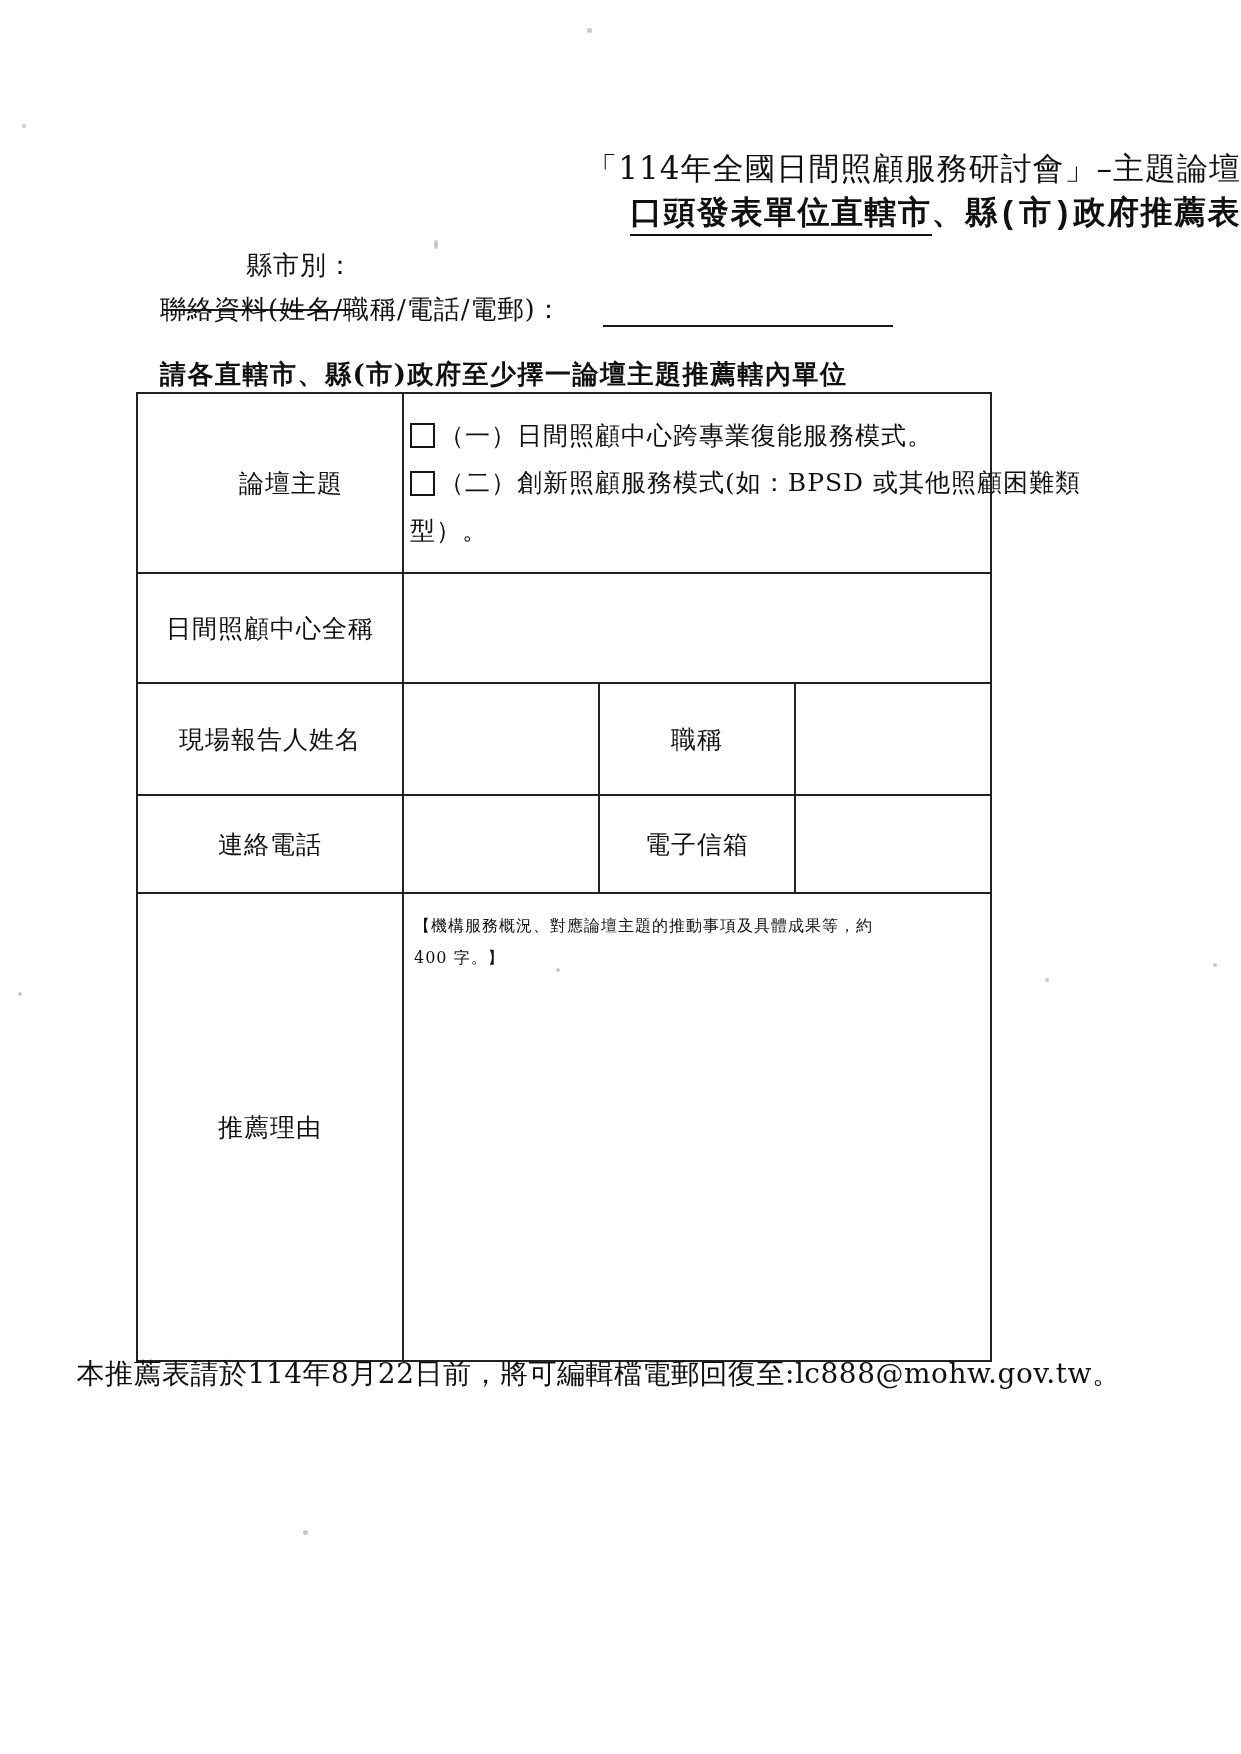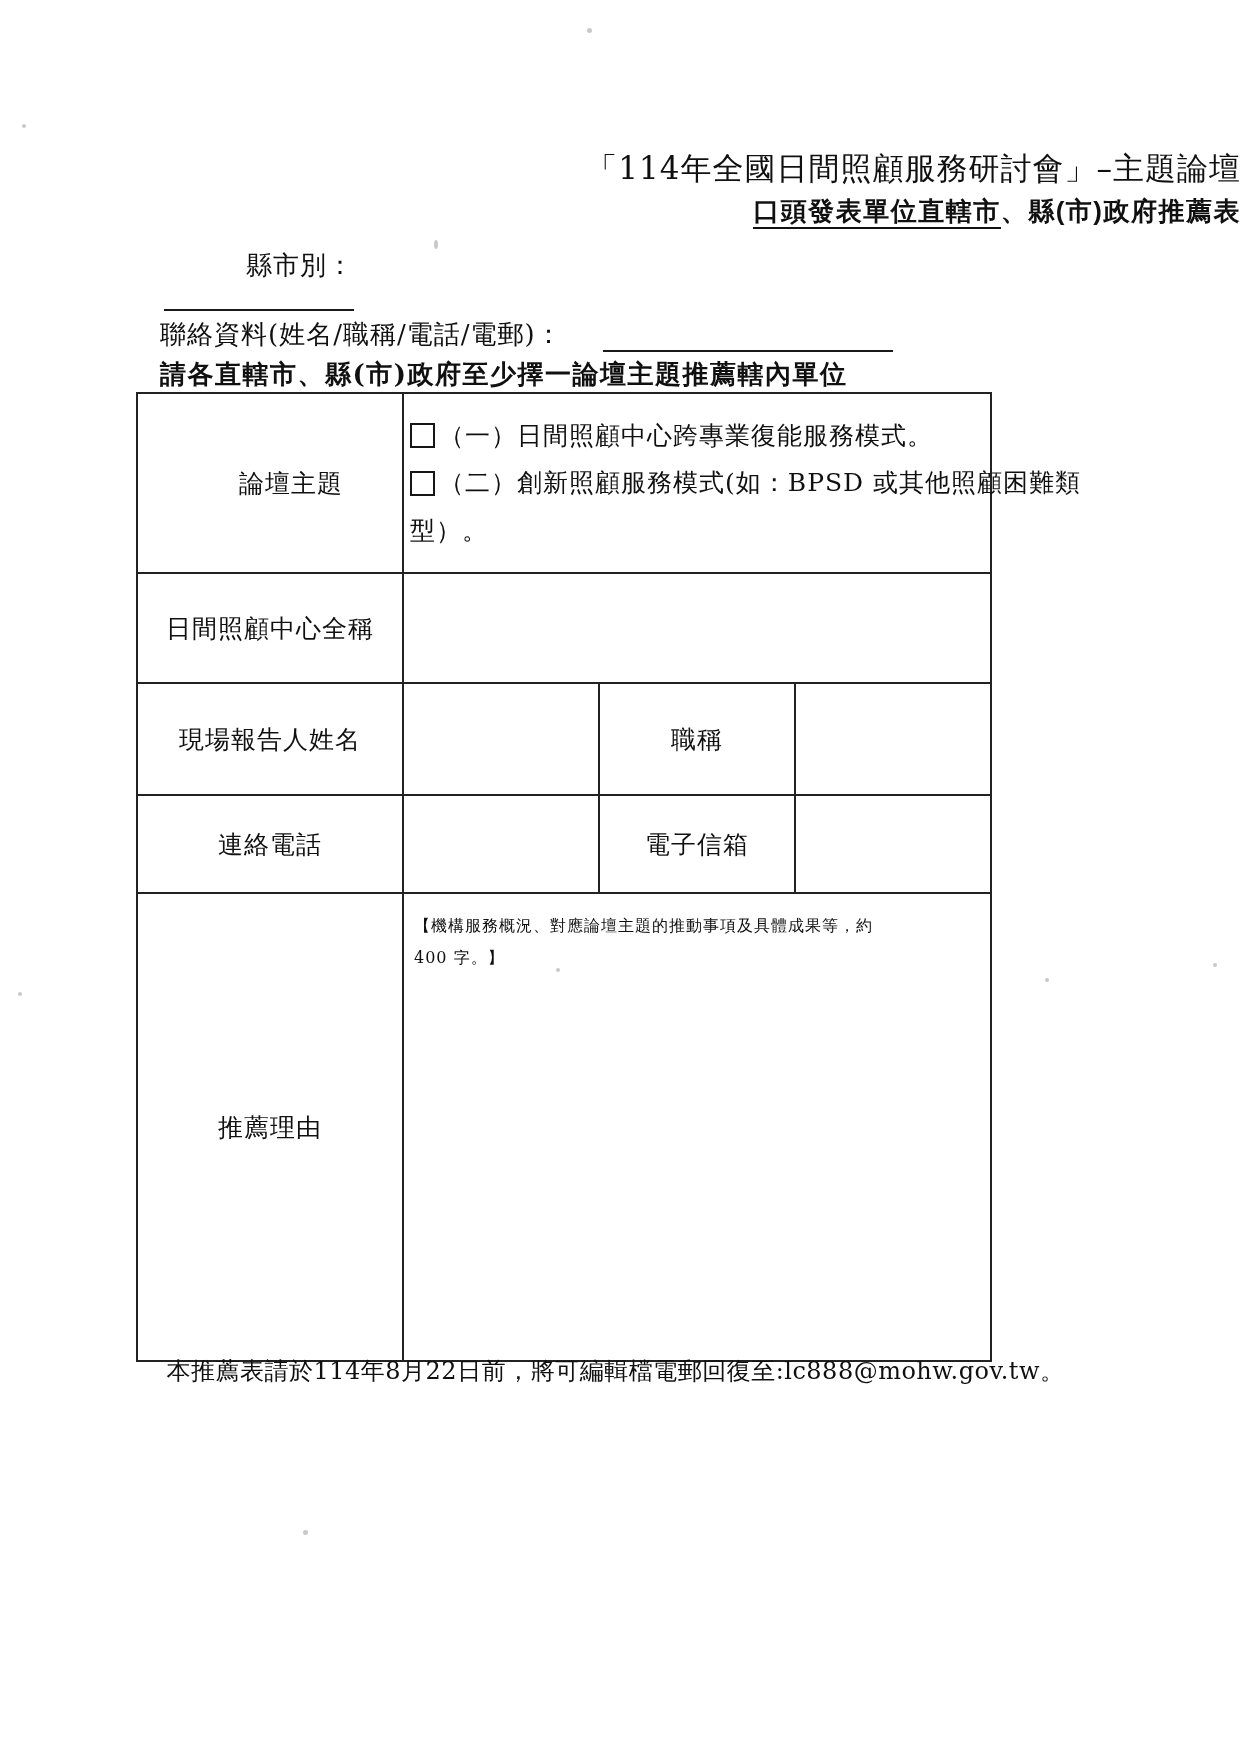--- a/index.html
+++ b/index.html
@@ -27,48 +27,48 @@
     text-align:right;
   }
   .title-line1 {
     font-size:31px;
     letter-spacing:1px;
     line-height:1.34;
     white-space:nowrap;
     font-family:"DejaVu Serif", serif;
   }
   .title-line2 {
-    font-size:26px;
+    font-size:32px;
     font-weight:bold;
     letter-spacing:1.5px;
     line-height:1.34;
     margin-top:4px;
     white-space:nowrap;
-    font-family:Liberation Sans, sans-serif;
+    font-family:Liberation Mono, monospace;
   }
   .title-line2 .ul { border-bottom:2px solid #111; padding-bottom:1px; }
 
   .field-row {
     position:absolute;
     font-size:26px;
     letter-spacing:1px;
     white-space:nowrap;
     display:flex;
     align-items:flex-end;
   }
   .field-label { font-family:"DejaVu Serif", serif; }
   .field-blank {
     display:inline-block;
     border-bottom:2px solid #1a1a1a;
     height:26px;
     margin-left:4px;
   }
   #county-row { left:160px; top:248px;flex-direction:column; }
   #county-row .field-blank { width:190px; }
-  #contact-row { left:160px; top:317px;gap:36px; }
+  #contact-row { left:160px; top:292px;gap:36px; }
   #contact-row .field-blank { width:290px; }
 
   .instruction {
     position:absolute;
     left:160px; top:357px;
     font-size:26px;
     font-weight:bold;
     letter-spacing:1.5px;
     white-space:nowrap;
   }
@@ -114,24 +114,24 @@
 
   .reason-inner {
     font-size:16px;
     line-height:2.0;
     padding:16px 4px 0 4px;
     white-space:nowrap;
   }
 
   .footer {
     position:absolute;
-    left:17px; top:1355px;
+    left:0; top:1355px;
     width:1197px;
     text-align:center;
-    font-size:24px;
+    font-size:28px;
     letter-spacing:0.5px;
     white-space:nowrap;
   }
   .mono-ish { font-family:"DejaVu Serif", serif; }
 </style>
 </head>
 <body>
 
 <div class="page">
 

